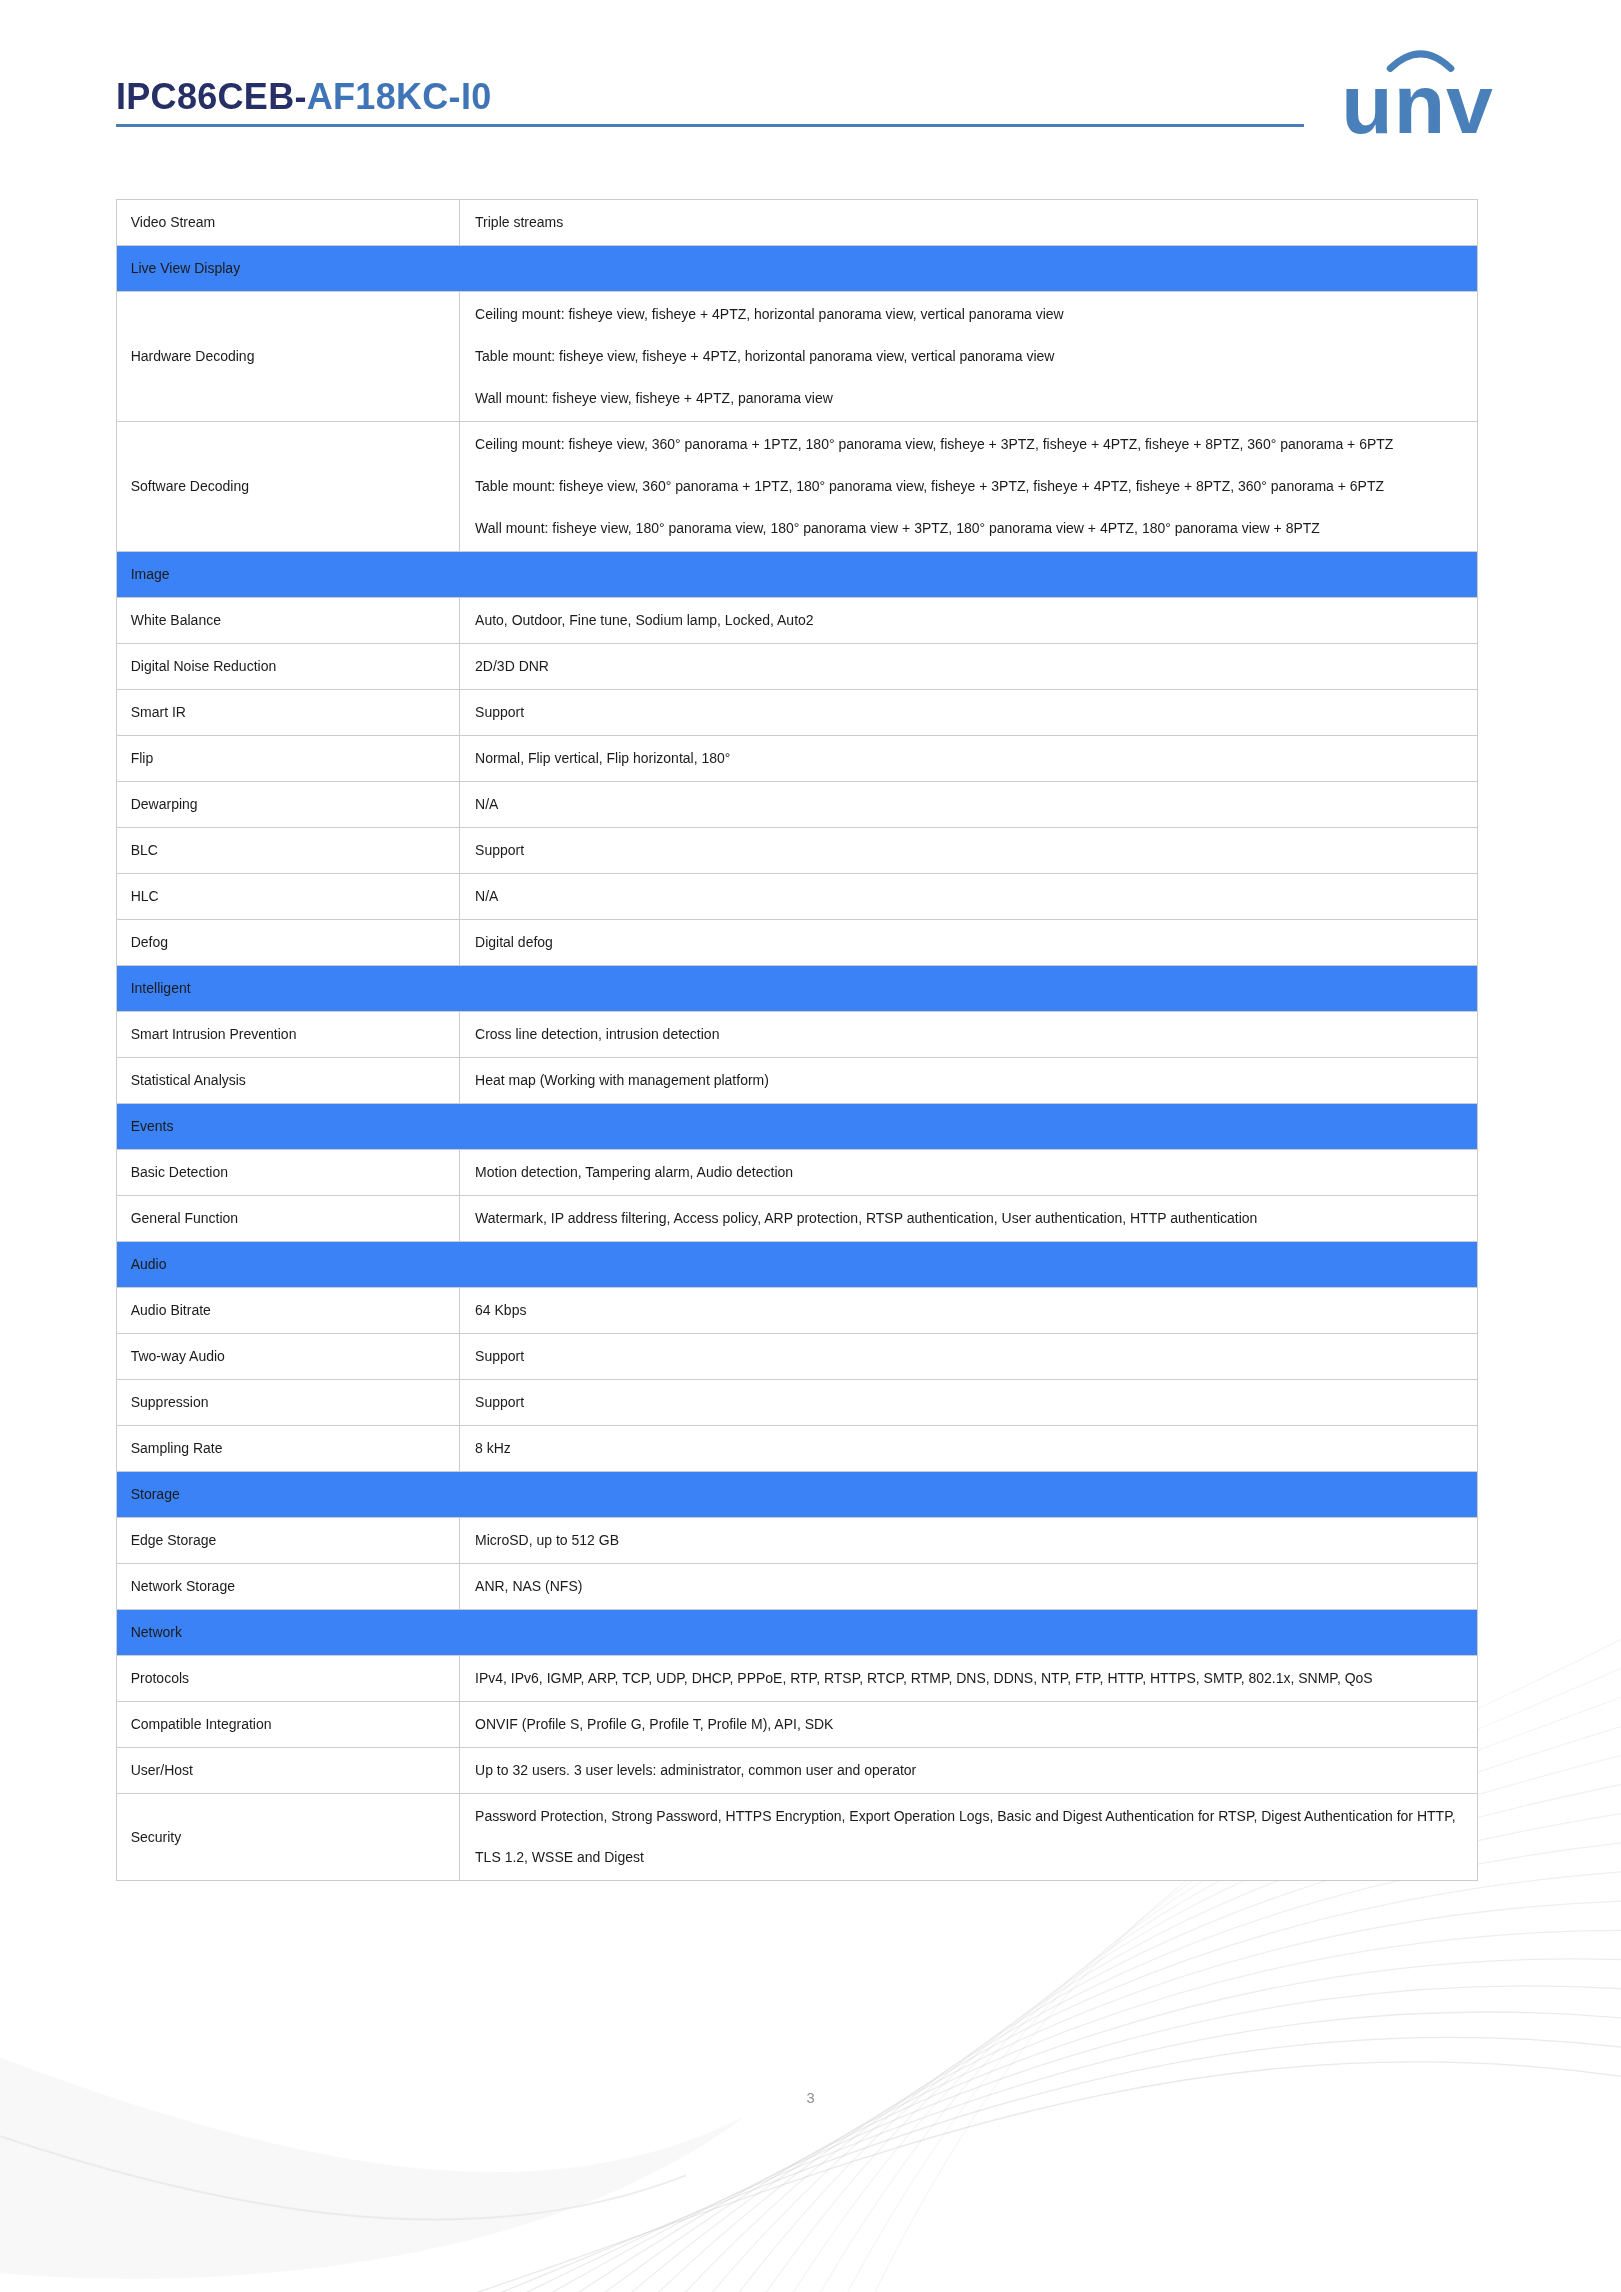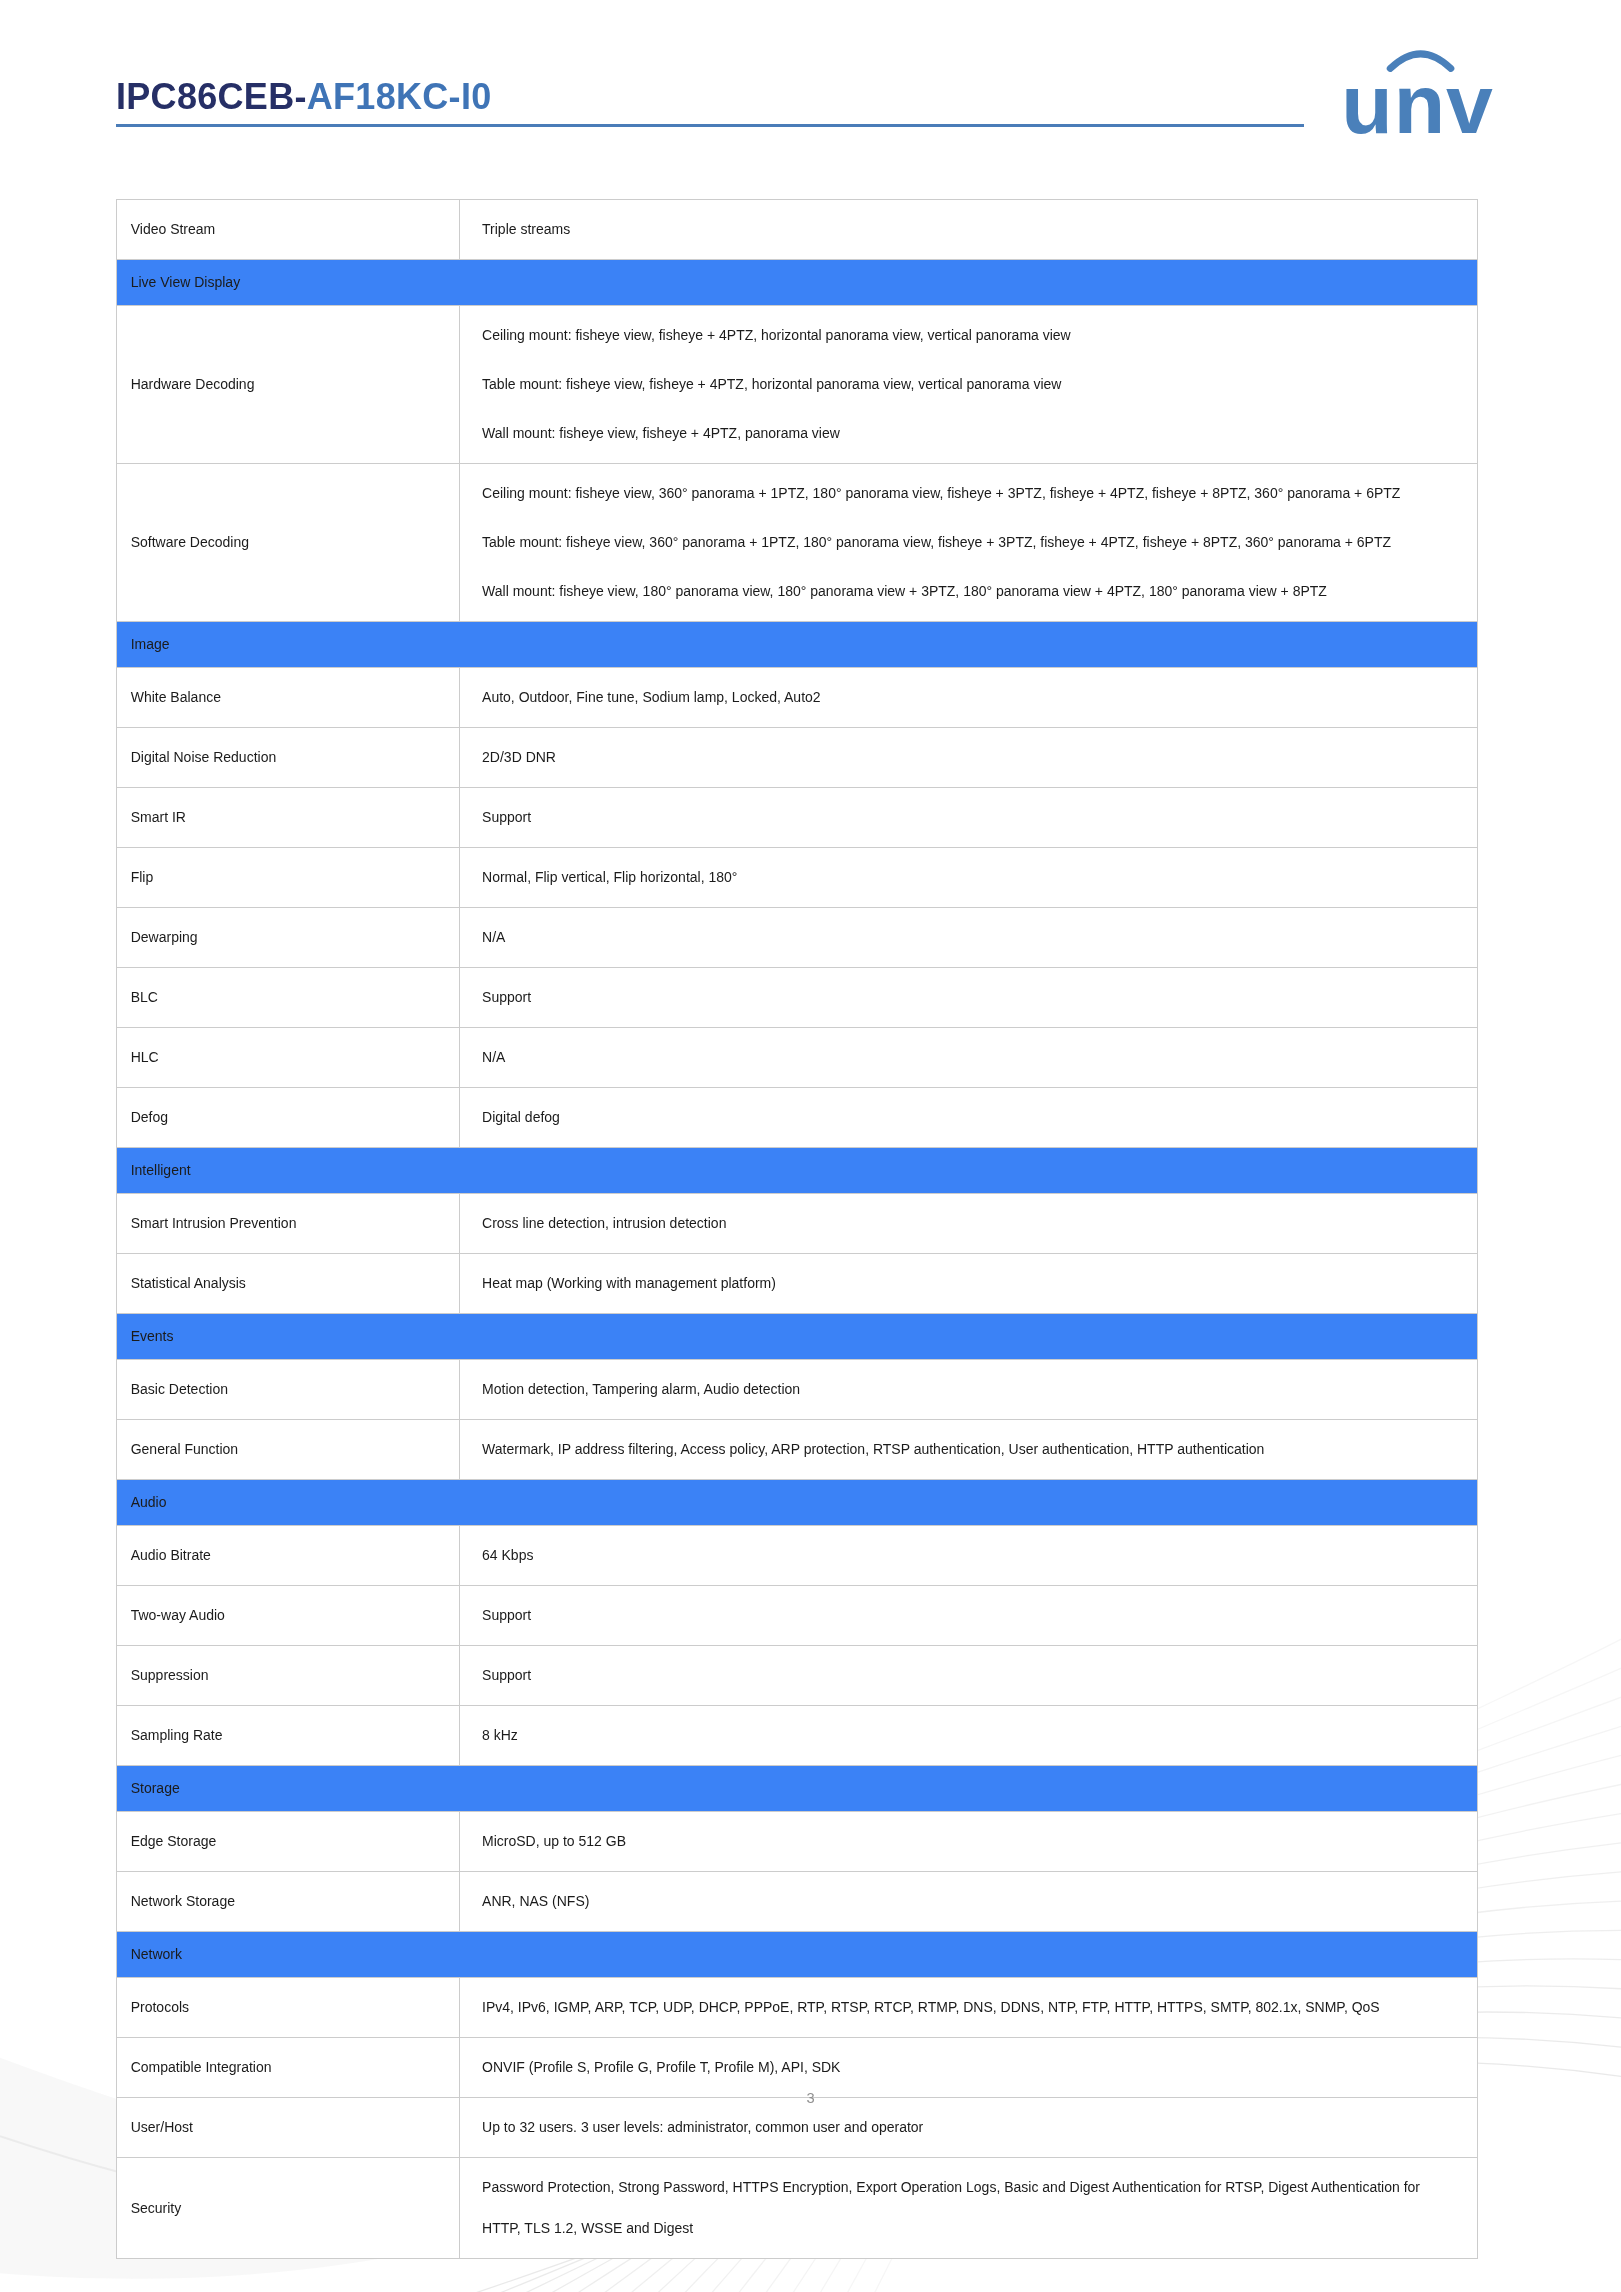--- a/index.html
+++ b/index.html
@@ -19,21 +19,21 @@
     position:absolute;left:116px;top:199px;width:1362px;z-index:1;
     border-collapse:collapse;table-layout:fixed;background:#ffffff;
   }
   .spec-table td{
     border:1px solid #cccccc;font-size:14px;color:#1b1b1b;
     padding:1px 13.7px;line-height:41px;vertical-align:middle;
     word-wrap:break-word;
   }
   .spec-table .label-cell{width:315px;}
   .section-row td{background:#3b82f6;height:43px;line-height:21.6px;}
-  .value-cell p{margin:8px;padding:0;line-height:41px;}
+  .value-cell p{margin:1px;padding:0;line-height:41px;}
   
   .page-number{
     position:absolute;left:0;top:2090px;width:1621px;text-align:center;
     font-size:14.7px;color:#8f8f8f;z-index:2;
   }
   
   .wave-decor{position:absolute;left:0;bottom:0;width:1621px;height:745px;z-index:0;pointer-events:none;}
 </style>
 </head>
 <body>

